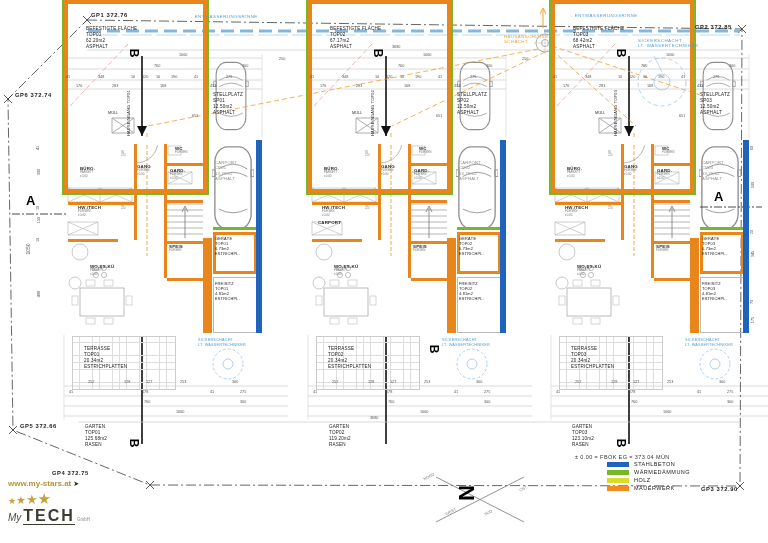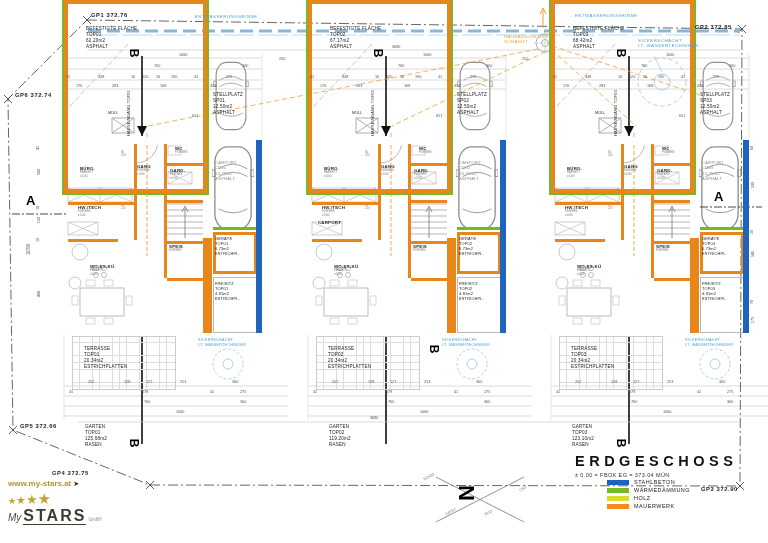--- a/index.html
+++ b/index.html
@@ -209,21 +209,20 @@
 
   <span class="sec-a" style="left:26px;top:193px">A</span>
   <span class="sec-a" style="left:714px;top:189px">A</span>
 
   <span class="dim" style="left:279px;top:57px">250</span>
   <span class="dim" style="left:522px;top:57px">250</span>
   <span class="dim" style="left:392px;top:45px">3680</span>
   <span class="dim" style="left:370px;top:416px">3680</span>
 
   <div id="legend">
-    <span class="title">ERDGESCHOSS</span>
     <span class="subtitle">± 0.00 = FBOK EG = 373.04 MÜN</span>
     <div class="leg-row">
       <div class="leg-swatch" style="background: rgb(30, 99, 190);"></div>
       <span class="leg-label">STAHLBETON</span>
     </div>
     <div class="leg-row">
       <div class="leg-swatch" style="background: rgb(118, 184, 42);"></div>
       <span class="leg-label">WÄRMEDÄMMUNG</span>
     </div>
     <div class="leg-row">
@@ -243,21 +242,21 @@
   <span class="nlbl" style="left:484px;top:510px">SÜD</span>
 
   <div id="logo">
     <div>
       <span class="url">www.my-stars.at</span><span class="url-arrow">➤</span>
     </div>
     <div class="stars-row">
       <span class="s1">★</span><span class="s2">★</span><span class="s3">★</span><span class="s4">★</span>
     </div>
     <div>
-      <span class="my">My</span><span class="stars-text">STARS</span><span class="gmbh">GmbH</span>
+      <span class="my">My</span><span class="stars-text">TECH</span><span class="gmbh">GmbH</span>
     </div>
   </div>
 
 <div class="unit u1">
       <div class="tgrid"></div>
       <div class="house"></div>
       <div class="egap"></div>
       <div class="wall pv1"></div>
       <div class="wall pv2"></div>
       <div class="wall ph1"></div>

